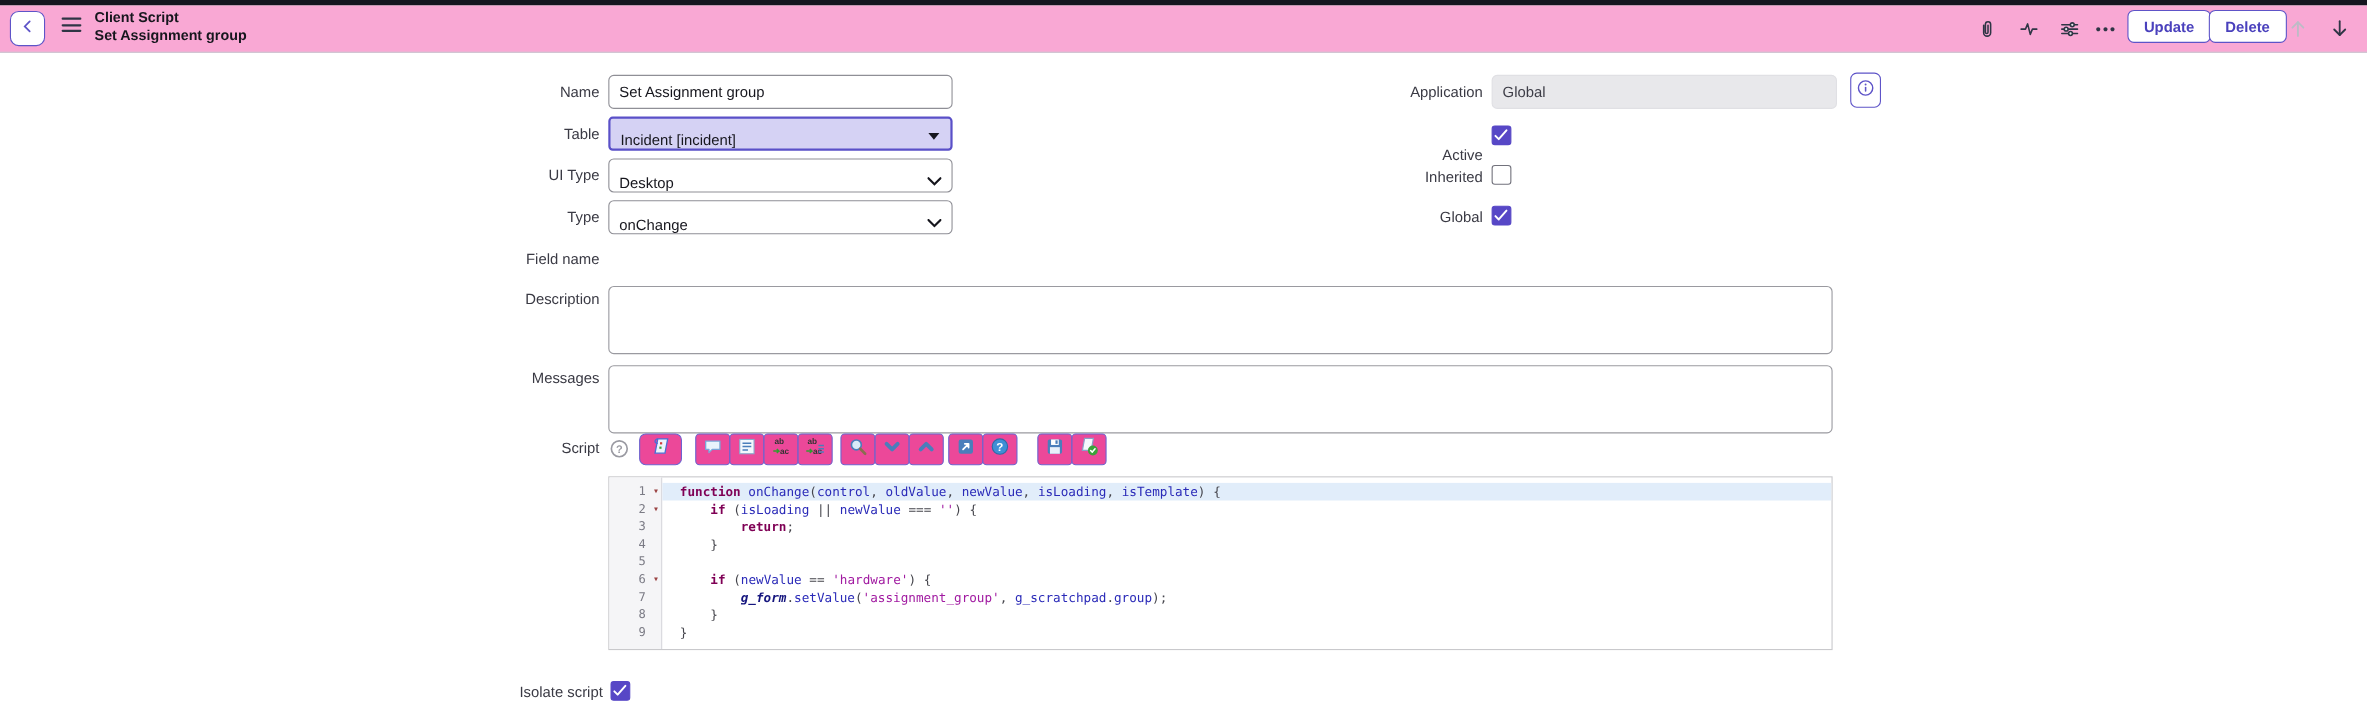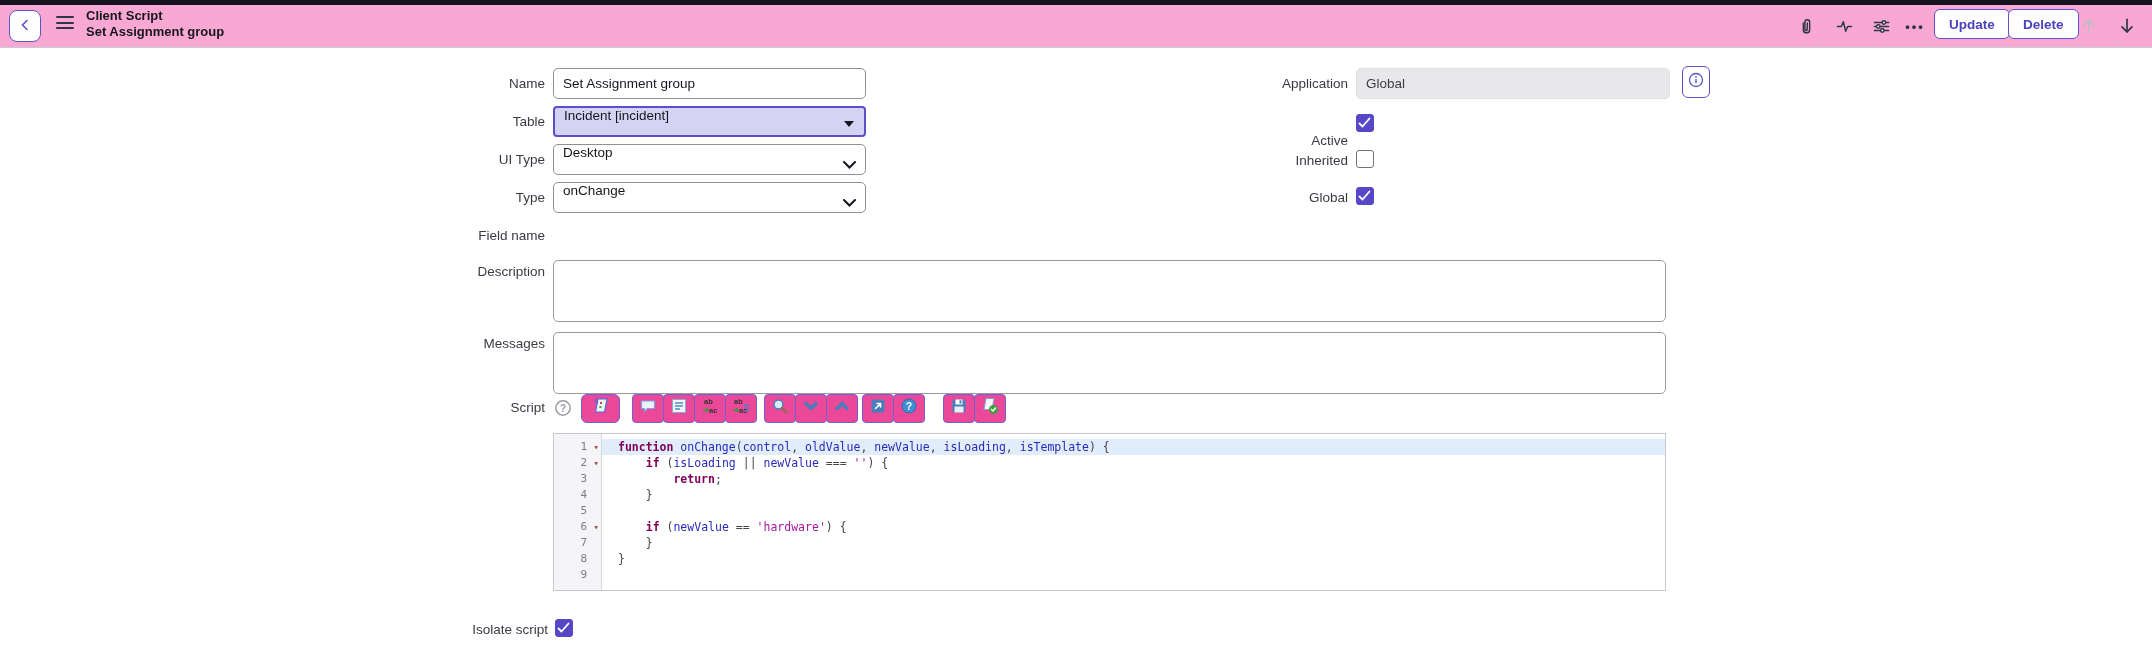--- a/index.html
+++ b/index.html
@@ -16,21 +16,21 @@
   .titleblock .t1 { font-size:13px; font-weight:600; color:#16161d; }
   .titleblock .t2 { font-size:13px; font-weight:700; color:#16161d; }
   .hicon { position:absolute; top:10px; width:22px; height:22px; display:flex; align-items:center; justify-content:center; cursor:pointer; }
   .dots { letter-spacing:2px; color:#2f3545; font-size:13px; font-weight:700; }
   .hbtn { position:absolute; top:4px; height:30px; background:#fff; border:1px solid var(--accent); border-radius:6px; color:var(--accent-text); font-size:13.5px; font-weight:700; padding:0 14px; cursor:pointer; font-family:"Liberation Sans",sans-serif; }
 
   
   .flabel { position:absolute; width:220px; text-align:right; font-size:13.5px; color:#3a3a44; }
   .tinput { position:absolute; height:31px; border:1px solid #8f8f96; border-radius:5px; font-size:13.5px; color:#16161d; padding:0 9px; font-family:"Liberation Sans",sans-serif; background:#fff; }
   .ro-input { position:absolute; height:31px; background:#e8e8eb; border:1px solid #e0e0e4; border-radius:5px; font-size:13.5px; color:#3c3c46; padding:0 9px; display:flex; align-items:center; }
-  .sel { position:absolute; height:31px; width:313px; border:1px solid #8f8f96; border-radius:5px; background:#fff; font-size:13.5px; color:#16161d; display:flex; align-items:flex-start; padding:0 26px 0 9px; cursor:pointer; }
+  .sel { position:absolute; height:31px; width:313px; border:1px solid #8f8f96; border-radius:5px; background:#fff; font-size:13.5px; color:#16161d; display:flex; align-items:flex-end; padding:0 26px 0 9px; cursor:pointer; }
   .sel .chev { position:absolute; right:9px; top:12px; }
   .sel.hl { background:#d5d2f4; border:2px solid #5a50c8; border-radius:4px; }
   .tri { position:absolute; right:10px; top:13px; width:0; height:0; border-left:5px solid transparent; border-right:5px solid transparent; border-top:6px solid #16161d; }
   .tarea { position:absolute; width:1113px; height:62px; border:1px solid #9a9aa0; border-radius:5px; resize:none; font-family:"Liberation Sans",sans-serif; font-size:13.5px; padding:6px 8px; }
   .cbox { position:absolute; width:18px; height:18px; border:1px solid #72727c; border-radius:3px; background:#fff; cursor:pointer; }
   .cbox svg { display:none; margin:2px 0 0 1px; }
   .cbox.checked { background:var(--checkbox); border-color:var(--checkbox); }
   .cbox.checked svg { display:block; }
   .info-btn { position:absolute; left:1682px; top:66px; width:28px; height:32px; background:#fff; border:1px solid var(--accent); border-radius:6px; display:flex; align-items:center; justify-content:center; cursor:pointer; }
 
@@ -317,20 +317,21 @@
         <div class="gut-line"><span>8</span></div>
         <div class="gut-line"><span>9</span></div>
       </div>
     <div class="codearea">
         <div class="code-line active"><span class="kw">function</span> <span class="id">onChange</span><span class="pn">(</span><span class="id">control</span><span class="pn">,</span> <span class="id">oldValue</span><span class="pn">,</span> <span class="id">newValue</span><span class="pn">,</span> <span class="id">isLoading</span><span class="pn">,</span> <span class="id">isTemplate</span><span class="pn">)</span> <span class="pn">{</span></div>
         <div class="code-line">    <span class="kw">if</span> <span class="pn">(</span><span class="id">isLoading</span> <span class="pn">|</span><span class="pn">|</span> <span class="id">newValue</span> <span class="pn">=</span><span class="pn">=</span><span class="pn">=</span> <span class="str">''</span><span class="pn">)</span> <span class="pn">{</span></div>
         <div class="code-line">        <span class="kw">return</span><span class="pn">;</span></div>
         <div class="code-line">    <span class="pn">}</span></div>
         <div class="code-line">&nbsp;</div>
         <div class="code-line">    <span class="kw">if</span> <span class="pn">(</span><span class="id">newValue</span> <span class="pn">=</span><span class="pn">=</span> <span class="str">'hardware'</span><span class="pn">)</span> <span class="pn">{</span></div>
+        <div class="code-line">        <span class="gf">g_form</span><span class="pn">.</span><span class="id">setValue</span><span class="pn">(</span><span class="str">'assignment_group'</span><span class="pn">,</span> <span class="id">g_scratchpad</span><span class="pn">.</span><span class="id">group</span><span class="pn">)</span><span class="pn">;</span></div>
         <div class="code-line">    <span class="pn">}</span></div>
         <div class="code-line"><span class="pn">}</span></div>
       </div>
   </div>
 
   <div class="cbox checked" style="left:555px; top:619px">
     <svg width="13" height="12" viewBox="0 0 13 12" fill="none">
         <path d="M1.5 6.5l3 3 7-8" stroke="#fff" stroke-width="1.8" stroke-linecap="round" stroke-linejoin="round"></path>
       </svg>
   </div>

